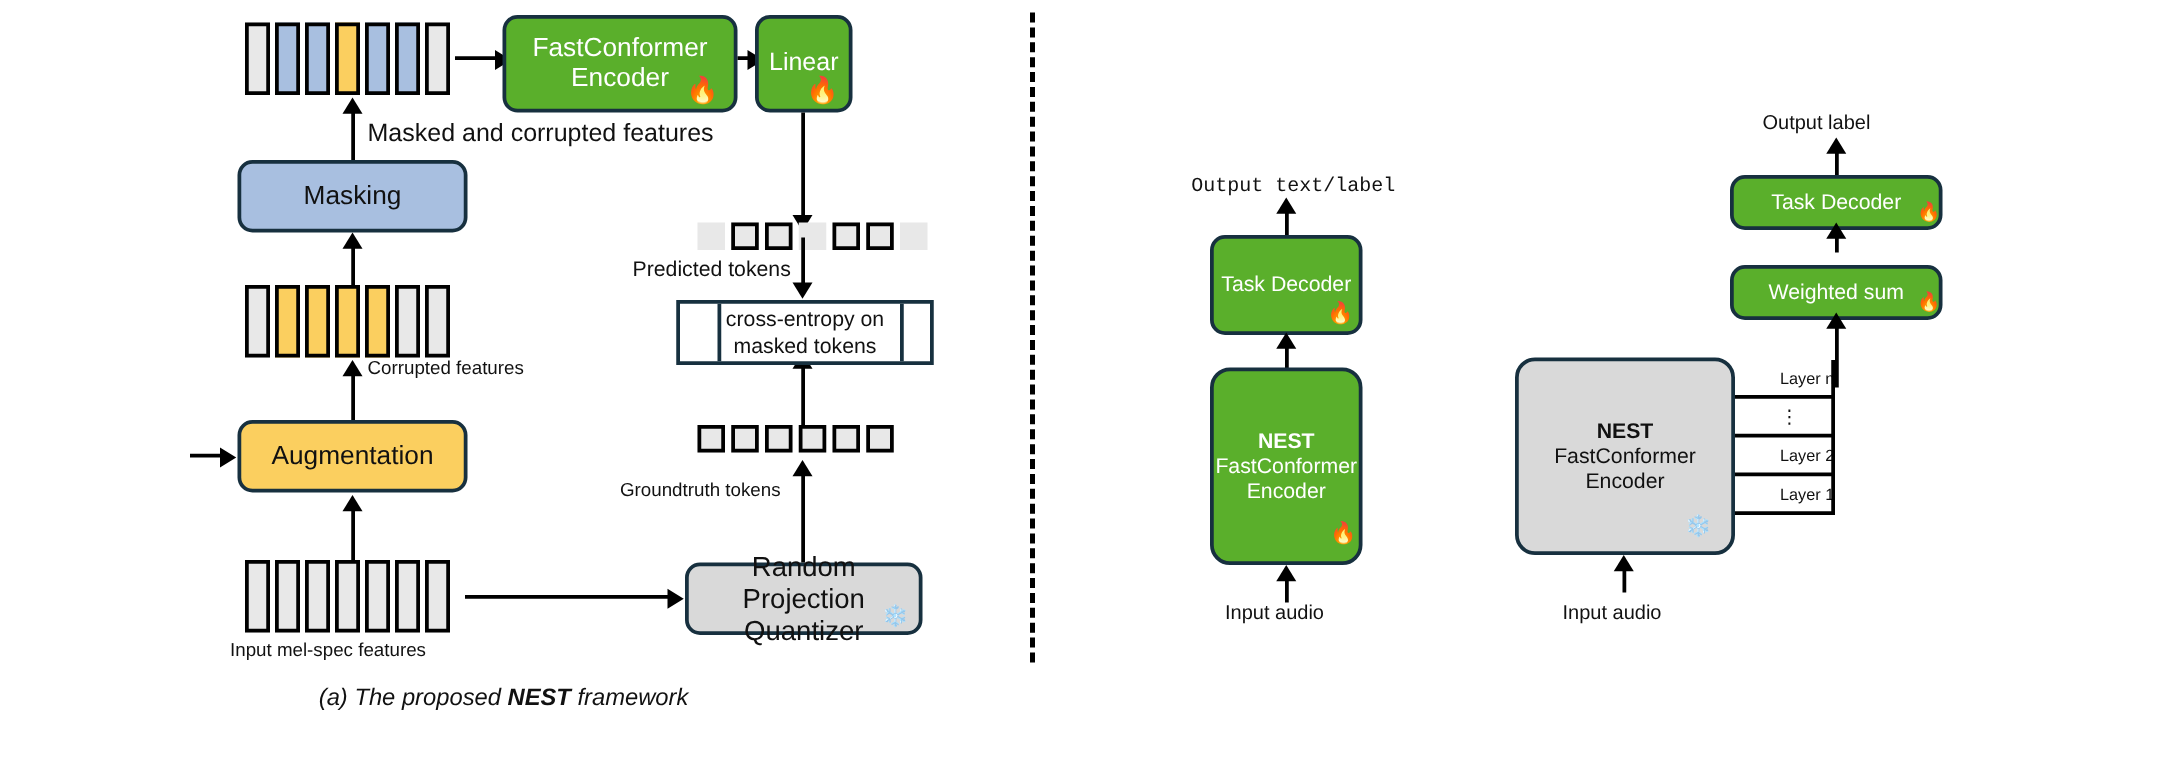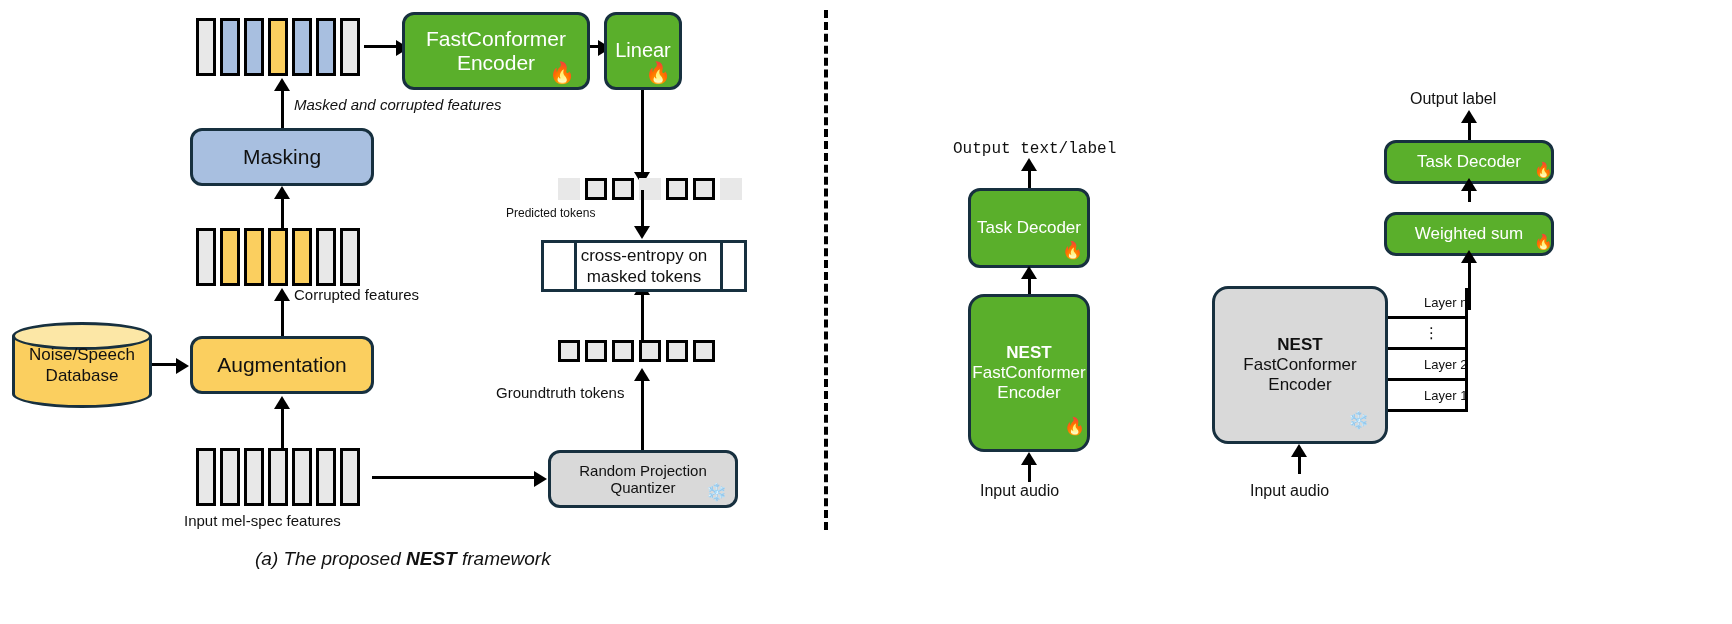--- a/index.html
+++ b/index.html
@@ -100,21 +100,21 @@
   <div class="ahead-right" style="left:598px;top:39.5px;"></div>
 
   <div class="box green" style="left:604px;top:12px;width:78px;height:78px;font-size:20px;">
     <span>Linear</span>
   </div>
   <div class="badge fire" style="left:645px;top:62px;">🔥</div>
 
   <div class="vline" style="left:281px;top:88px;height:42px;"></div>
   <div class="ahead-up" style="left:274px;top:78px;"></div>
 
-  <div class="lbl" style="left:294px;top:96px;font-size:15px;font-style:italic;">Masked and corrupted features</div>
+  <div class="lbl" style="left:294px;top:96px;font-size:20px;">Masked and corrupted features</div>
 
   <div class="box blue" style="left:190px;top:128px;width:184px;height:58px;font-size:21px;">
     <span>Masking</span>
   </div>
 
   <div class="vline" style="left:281px;top:196px;height:34px;"></div>
   <div class="ahead-up" style="left:274px;top:186px;"></div>
 
   <div class="tokrow" style="left:196px;top:228px;gap:4px;">
     <div class="tok g" style="width:20px;height:58px;"></div>
@@ -128,32 +128,20 @@
 
   <div class="vline" style="left:281px;top:298px;height:40px;"></div>
   <div class="ahead-up" style="left:274px;top:288px;"></div>
 
   <div class="lbl" style="left:294px;top:286px;font-size:15px;">Corrupted features</div>
 
   <div class="box yellow" style="left:190px;top:336px;width:184px;height:58px;font-size:21px;">
     <span>Augmentation</span>
   </div>
 
-  <div class="cyl" style="left:12px;top:322px;width:140px;height:86px;">
-    <div class="body"></div>
-    <div class="bot"></div>
-    <div class="botmask"></div>
-    <div class="top"></div>
-    <div class="txt">
-      <div>
-        <div>Noise/Speech</div>
-        <div>Database</div>
-      </div>
-    </div>
-  </div>
 
   <div class="hline" style="left:152px;top:363px;width:30px;"></div>
   <div class="ahead-right" style="left:176px;top:357.5px;"></div>
 
   <div class="vline" style="left:281px;top:406px;height:44px;"></div>
   <div class="ahead-up" style="left:274px;top:396px;"></div>
 
   <div class="tokrow" style="left:196px;top:448px;gap:4px;">
     <div class="tok g" style="width:20px;height:58px;"></div>
     <div class="tok g" style="width:20px;height:58px;"></div>
@@ -162,21 +150,21 @@
     <div class="tok g" style="width:20px;height:58px;"></div>
     <div class="tok g" style="width:20px;height:58px;"></div>
     <div class="tok g" style="width:20px;height:58px;"></div>
   </div>
 
   <div class="lbl" style="left:184px;top:512px;font-size:15px;">Input mel-spec features</div>
 
   <div class="hline" style="left:372px;top:476px;width:168px;"></div>
   <div class="ahead-right" style="left:534px;top:470.5px;"></div>
 
-  <div class="box grey" style="left:548px;top:450px;width:190px;height:58px;font-size:15px;text-align:right;">
+  <div class="box grey" style="left:548px;top:450px;width:190px;height:58px;font-size:22px;">
     <span>Random Projection</span>
     <span>Quantizer</span>
   </div>
   <div class="badge snow" style="left:706px;top:484px;font-size:17px;">❄️</div>
 
   <div class="vline" style="left:641px;top:378px;height:72px;"></div>
   <div class="ahead-up" style="left:634px;top:368px;"></div>
 
   <div class="tokrow" style="left:558px;top:340px;gap:5px;">
     <div class="tok" style="width:22px;height:22px;"></div>
@@ -210,21 +198,21 @@
     <div class="tok" style="width:22px;height:22px;"></div>
     <div class="tok noborder" style="width:22px;height:22px;"></div>
     <div class="tok" style="width:22px;height:22px;"></div>
     <div class="tok" style="width:22px;height:22px;"></div>
     <div class="tok noborder" style="width:22px;height:22px;"></div>
   </div>
 
   <div class="vline" style="left:641px;top:190px;height:38px;"></div>
   <div class="ahead-down" style="left:634px;top:226px;"></div>
 
-  <div class="lbl" style="left:506px;top:206px;font-size:12px;">Predicted tokens</div>
+  <div class="lbl" style="left:506px;top:206px;font-size:17px;">Predicted tokens</div>
 
   <div class="caption" style="left:255px;top:548px;font-style:italic;">
     <span>(a) The proposed </span><b>NEST</b><span> framework</span>
   </div>
 
   <div class="dashdiv" style="left:824px;top:10px;height:520px;"></div>
 
   <div class="lbl" style="left:953px;top:140px;font-size:16px;font-family:Liberation Mono, monospace;">Output text/label</div>
 
   <div class="vline" style="left:1028px;top:166px;height:24px;"></div>

